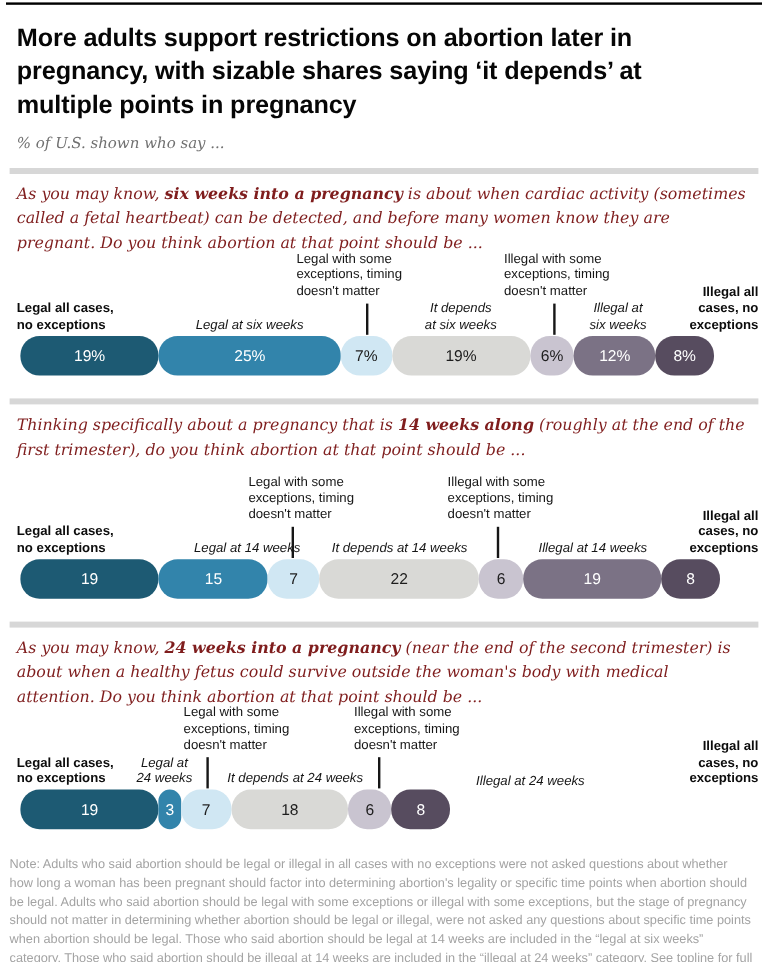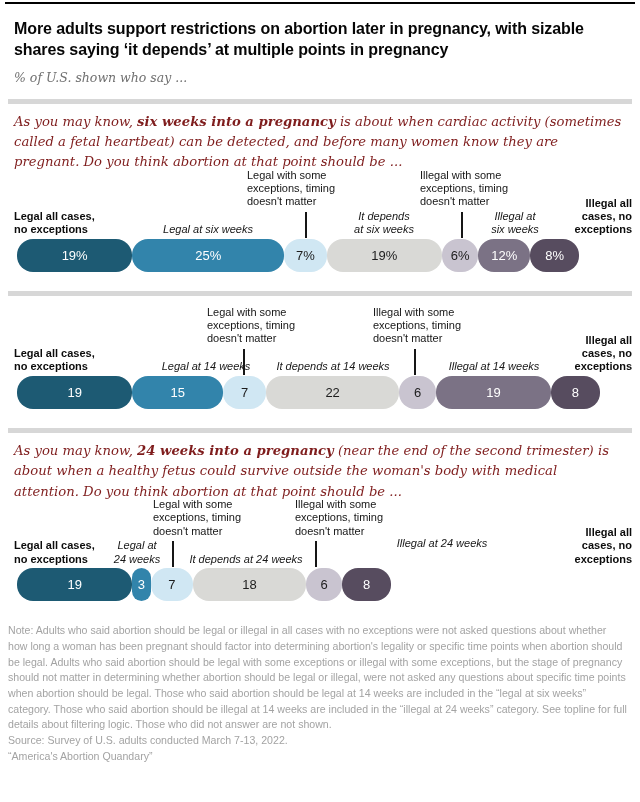--- a/index.html
+++ b/index.html
@@ -1,19 +1,19 @@
 <!DOCTYPE html>
 <html><head>
 <meta charset="utf-8">
 <style>
   html,body{margin:0;padding:0;background:#fff;}
   body{width:640px;font-family:"Liberation Sans",sans-serif;color:#1a1a1a;}
   .page{position:relative;width:640px;min-height:802px;background:#fff;box-sizing:border-box;}
   .rule{height:2px;background:#000;margin:2px 5px 0 5px;}
-  h1.title{font-size:16px;line-height:1.33;font-weight:bold;color:#060606;
+  h1.title{font-size:21px;line-height:1.33;font-weight:bold;color:#060606;
            margin:14px 24px 0 14px;letter-spacing:-0.1px;}
   .subtitle{font-family:"DejaVu Serif","Liberation Serif",serif;font-style:italic;
             color:#707070;font-size:12.5px;margin:9px 14px 0 14px;}
   .divider{height:5px;background:#d7d7d7;margin:0 8px;}
   .section .divider{margin-top:19px;}
   .section:first-of-type .divider{margin-top:14px;}
   .question{font-family:"DejaVu Serif","Liberation Serif",serif;font-style:italic;
             color:#7f1d1d;font-size:13.2px;line-height:1.55;margin:8px 18px 0 14px;}
   .question .qb{font-weight:bold;}
   .labelarea{position:relative;width:640px;}
@@ -83,30 +83,31 @@
           </div>
           <div class="seg seg-dark" style="width: 42.49px; background: rgb(208, 231, 243);">
             <span>7%</span>
           </div>
           <div class="seg seg-dark" style="width: 115.33px; background: rgb(217, 217, 214);">
             <span>19%</span>
           </div>
           <div class="seg seg-dark" style="width: 36.42px; background: rgb(201, 196, 208);">
             <span>6%</span>
           </div>
-          <div class="seg seg-light" style="width: 52px; background: rgb(123, 114, 133);">
+          <div class="seg seg-light" style="width: 68px; background: rgb(123, 114, 133);">
             <span>12%</span>
           </div>
           <div class="seg seg-light" style="width: 48.56px; background: rgb(87, 76, 95);">
             <span>8%</span>
           </div>
         </div>
       </div>
       <div class="section">
         <div class="divider"></div>
+        <p class="question"><span>Thinking specifically about a pregnancy that is </span><span class="qb">14 weeks along</span><span> (roughly at the end of the first trimester), do you think abortion at that point should be ...</span></p>
         <div class="labelarea" style="height: 80px;">
           <div class="lbl bold" style="left: 14px; text-align: left; bottom: 2px;">
             <div>Legal all cases,</div>
             <div>no exceptions</div>
           </div>
           <div class="lbl italic" style="left: 178px; transform: translateX(-50%); text-align: center; bottom: 2px; margin-left: 28px;">
             <div>Legal at 14 weeks</div>
           </div>
           <div class="tick" style="left: 243px;"></div>
           <div class="lbl plain" style="left: 207px; text-align: left; bottom: 30px;">
@@ -176,40 +177,40 @@
           </div>
           <div class="lbl italic" style="left: 246px; transform: translateX(-50%); text-align: center; bottom: 2px;">
             <div>It depends at 24 weeks</div>
           </div>
           <div class="tick" style="left: 315px;"></div>
           <div class="lbl plain" style="left: 295px; text-align: left; bottom: 30px;">
             <div>Illegal with some</div>
             <div>exceptions, timing</div>
             <div>doesn't matter</div>
           </div>
-          <div class="lbl italic" style="left: 442px; transform: translateX(-50%); text-align: center; bottom: 18px;">
+          <div class="lbl italic" style="left: 442px; transform: translateX(-50%); text-align: center; bottom: 0;">
             <div>Illegal at 24 weeks</div>
           </div>
           <div class="lbl bold" style="right: 8px; text-align: right; bottom: 2px;">
             <div>Illegal all</div>
             <div>cases, no</div>
             <div>exceptions</div>
           </div>
         </div>
         <div class="bar">
           <div class="seg seg-light" style="width: 115.33px; background: rgb(29, 90, 115);">
             <span>19</span>
           </div>
           <div class="seg seg-light" style="width: 18.21px; background: rgb(50, 132, 171);">
             <span>3</span>
           </div>
           <div class="seg seg-dark" style="width: 42.49px; background: rgb(208, 231, 243);">
             <span>7</span>
           </div>
-          <div class="seg seg-dark" style="width: 113px; background: rgb(217, 217, 214);">
+          <div class="seg seg-dark" style="width: 97px; background: rgb(217, 217, 214);">
             <span>18</span>
           </div>
           <div class="seg seg-dark" style="width: 36.42px; background: rgb(201, 196, 208);">
             <span>6</span>
           </div>
           <div class="seg seg-light" style="width: 48.56px; background: rgb(87, 76, 95);">
             <span>8</span>
           </div>
         </div>
       </div>

